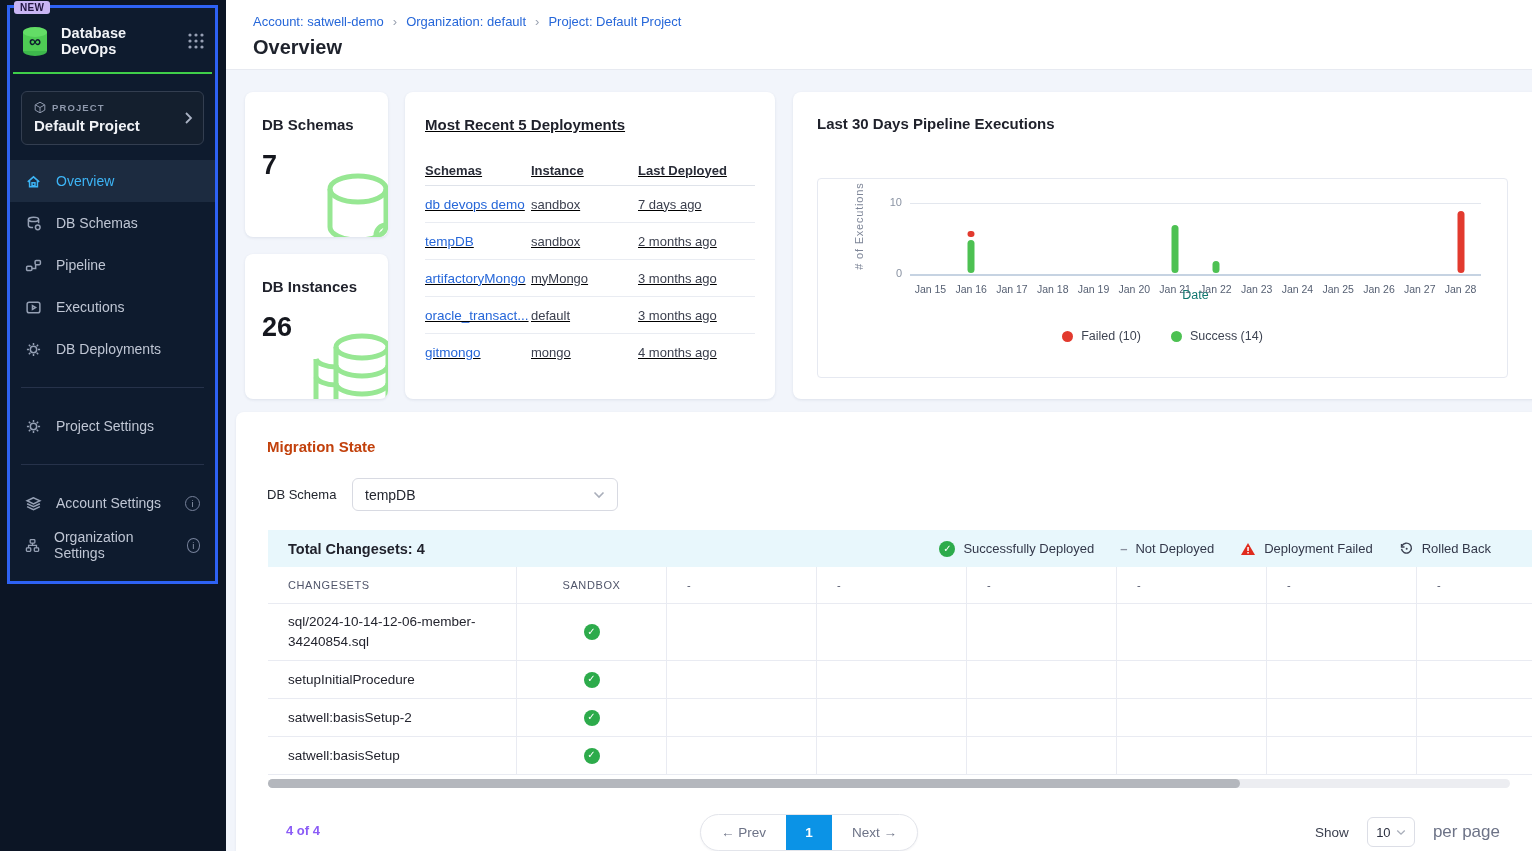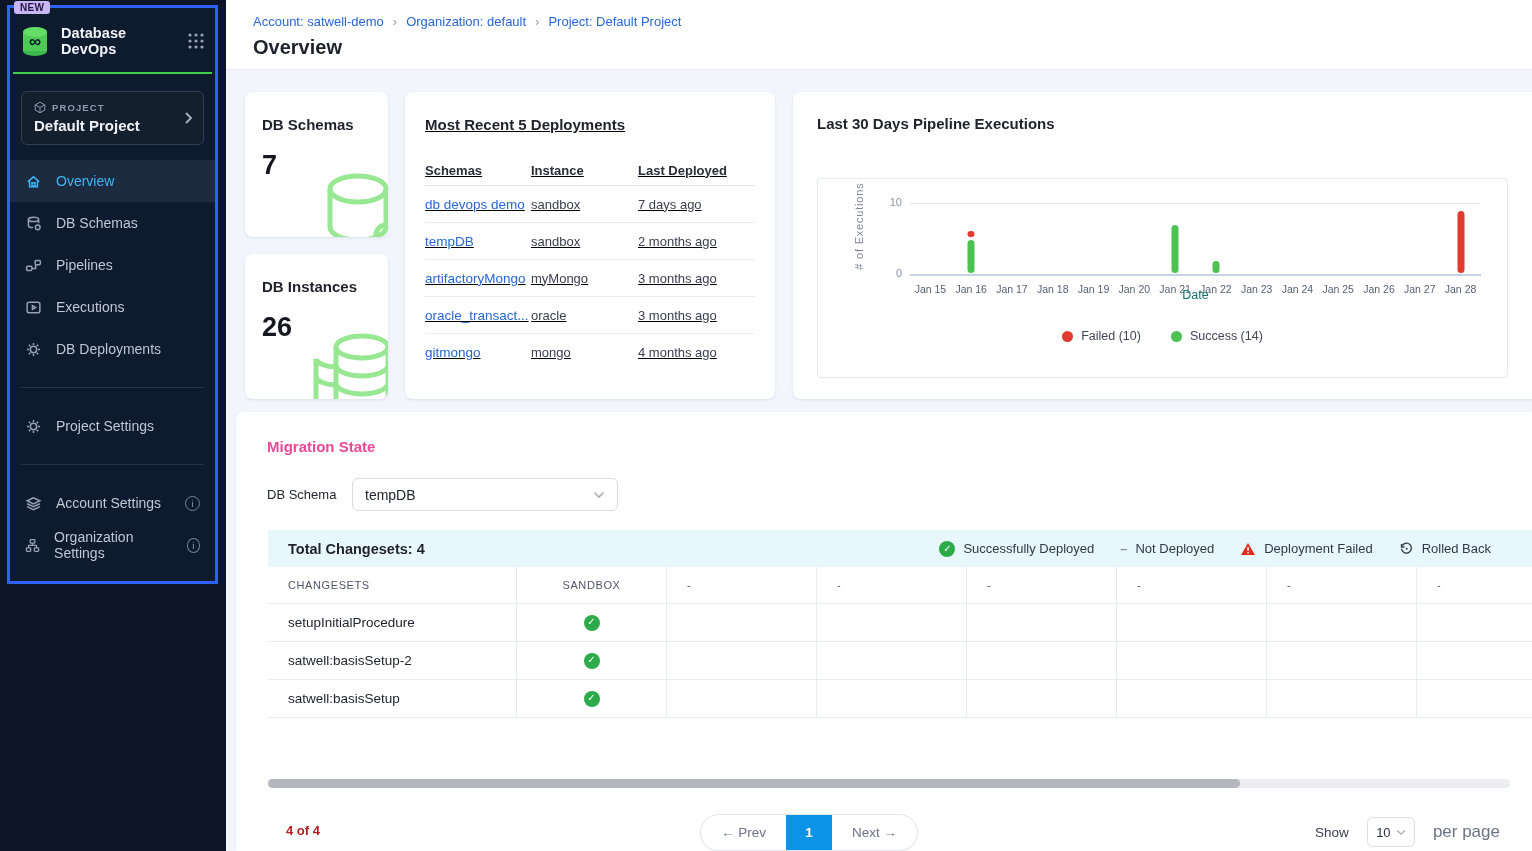--- a/index.html
+++ b/index.html
@@ -72,21 +72,21 @@
   .chart-tick { position:absolute; top:calc(100% + 9px); left:50%; transform:translateX(-50%); font-size:10.5px; color:#555f72; white-space:nowrap; }
   .chart-xlabel { position:absolute; left:92px; right:26px; top:109px; text-align:center; font-size:12.5px; font-weight:500; color:#0f766e; }
   .chart-legend { position:absolute; left:0; right:0; top:150px; display:flex; justify-content:center; gap:30px; }
   .legend-item { display:flex; align-items:center; gap:8px; font-size:12.5px; color:#3f4553; }
   .legend-dot { width:11px; height:11px; border-radius:50%; }
   .dot-failed { background:#e23a2e; }
   .dot-success { background:#4dc152; }
 
   
   .migration { position:absolute; left:10px; top:412px; right:0; height:439px; background:#fff; border-radius:8px 0 0 0; box-shadow:0 1px 3px rgba(35,55,95,.08); }
-  .mig-heading { position:absolute; left:31px; top:26px; font-size:15px; font-weight:700; color:#ec4899; }
+  .mig-heading { position:absolute; left:31px; top:26px; font-size:15px; font-weight:700; color:#c2410c; }
   .schema-label { position:absolute; left:31px; top:75px; font-size:13px; color:#22262f; }
   .schema-select { position:absolute; left:116px; top:66px; width:266px; height:33px; border:1px solid #d8dae2; border-radius:6px; background:#fff; display:flex; align-items:center; padding:0 12px; font-size:14px; color:#23262f; cursor:pointer; }
   .schema-select svg { margin-left:auto; }
 
   .total-bar { position:absolute; left:32px; right:0; top:118px; height:37px; background:#e8f7fc; display:flex; align-items:center; padding:0 41px 0 20px; }
   .total-label { font-size:14.5px; font-weight:700; color:#1f212b; }
   .state-legend { margin-left:auto; display:flex; align-items:center; gap:26px; }
   .state-legend-item { display:flex; align-items:center; gap:8px; font-size:13px; color:#33384a; }
   .dash-glyph { color:#8a909e; font-weight:700; }
 
@@ -100,21 +100,21 @@
   .cs-cell.center { justify-content:center; padding:0; }
   .cs-cell:last-child { border-right:none; }
   .row-tall .cs-cell { height:57px; }
   .row-std .cs-cell { height:38px; }
   .check-badge { width:16px; height:16px; border-radius:50%; background:#2dab4b; color:#fff; display:flex; align-items:center; justify-content:center; }
   .check-badge::after { content:"✓"; font-size:10px; font-weight:700; }
 
   .hscroll-track { position:absolute; left:32px; right:22px; top:367px; height:9px; background:#ecedf1; border-radius:5px; }
   .hscroll-thumb { position:absolute; left:0; top:0; width:972px; height:9px; background:#b4b7bd; border-radius:5px; cursor:grab; }
 
-  .page-count { position:absolute; left:50px; top:411px; font-size:13px; font-weight:700; color:#b91c1c; }
+  .page-count { position:absolute; left:50px; top:411px; font-size:13px; font-weight:700; color:#8b5cf6; }
   .pager { position:absolute; left:464px; top:402px; height:37px; display:flex; align-items:center; background:#fff; border:1px solid #e3e5eb; border-radius:19px; overflow:hidden; box-shadow:0 1px 2px rgba(30,40,70,.06); }
   .pager-btn { padding:0 20px; color:#6d7387; font-size:13.5px; height:100%; display:flex; align-items:center; cursor:pointer; }
   .pager-page { width:46px; height:100%; background:#0b93e6; color:#fff; display:flex; align-items:center; justify-content:center; font-size:13.5px; font-weight:600; cursor:pointer; }
   .per-page { position:absolute; right:32px; top:405px; display:flex; align-items:center; gap:18px; }
   .pp-show { font-size:13.5px; color:#3a3f4e; }
   .pp-select { width:48px; height:30px; border:1px solid #dcdee6; border-radius:6px; background:#fff; display:flex; align-items:center; justify-content:center; gap:5px; font-size:13px; color:#2c3040; cursor:pointer; }
   .pp-per { font-size:17px; color:#6d7387; }
 </style>
 </head>
 <body>
@@ -181,21 +181,21 @@
               <circle cx="12" cy="11.6" r="2.2"></circle>
           </svg>
           <span>DB Schemas</span>
         </div>
         <div class="nav-item">
           <svg width="17" height="17" viewBox="0 0 16 16" fill="none" stroke-width="1.4">
             <rect x="1.5" y="8.8" width="5" height="4" rx="1"></rect>
               <rect x="9.5" y="3.2" width="5" height="4" rx="1"></rect>
               <path d="M6.5 10.8h3.5v-3.6"></path>
           </svg>
-          <span>Pipelines</span>
+          <span>Pipeline</span>
         </div>
         <div class="nav-item">
           <svg width="17" height="17" viewBox="0 0 16 16" fill="none" stroke-width="1.4">
             <rect x="2" y="3" width="12" height="10" rx="2"></rect>
               <path d="M7 6.2 10 8l-3 1.8z"></path>
           </svg>
           <span>Executions</span>
         </div>
         <div class="nav-item">
           <svg width="17" height="17" viewBox="0 0 16 16" fill="none" stroke-width="1.4">
@@ -297,21 +297,21 @@
         <span class="dep-cell">sandbox</span>
         <span class="dep-cell">2 months ago</span>
       </div>
       <div class="dep-row">
         <span class="dep-link">artifactoryMongo</span>
         <span class="dep-cell">myMongo</span>
         <span class="dep-cell">3 months ago</span>
       </div>
       <div class="dep-row">
         <span class="dep-link">oracle_transact...</span>
-        <span class="dep-cell">oracle</span>
+        <span class="dep-cell">default</span>
         <span class="dep-cell">3 months ago</span>
       </div>
       <div class="dep-row">
         <span class="dep-link">gitmongo</span>
         <span class="dep-cell">mongo</span>
         <span class="dep-cell">4 months ago</span>
       </div>
     </div>
 
     <div class="card chart-card">
@@ -462,20 +462,32 @@
         <div class="cs-head">
           <span class="cs-hcell">CHANGESETS</span>
           <span class="cs-hcell center">SANDBOX</span>
           <span class="cs-hcell">-</span>
           <span class="cs-hcell">-</span>
           <span class="cs-hcell">-</span>
           <span class="cs-hcell">-</span>
           <span class="cs-hcell">-</span>
           <span class="cs-hcell">-</span>
         </div>
+        <div class="cs-row row-tall">
+          <span class="cs-cell">sql/2024-10-14-12-06-member-34240854.sql</span>
+          <span class="cs-cell center">
+              <span class="check-badge"></span>
+            </span>
+          <span class="cs-cell"></span>
+            <span class="cs-cell"></span>
+            <span class="cs-cell"></span>
+            <span class="cs-cell"></span>
+            <span class="cs-cell"></span>
+            <span class="cs-cell"></span>
+        </div>
         <div class="cs-row row-std">
           <span class="cs-cell">setupInitialProcedure</span>
           <span class="cs-cell center">
               <span class="check-badge"></span>
             </span>
           <span class="cs-cell"></span>
             <span class="cs-cell"></span>
             <span class="cs-cell"></span>
             <span class="cs-cell"></span>
             <span class="cs-cell"></span>

